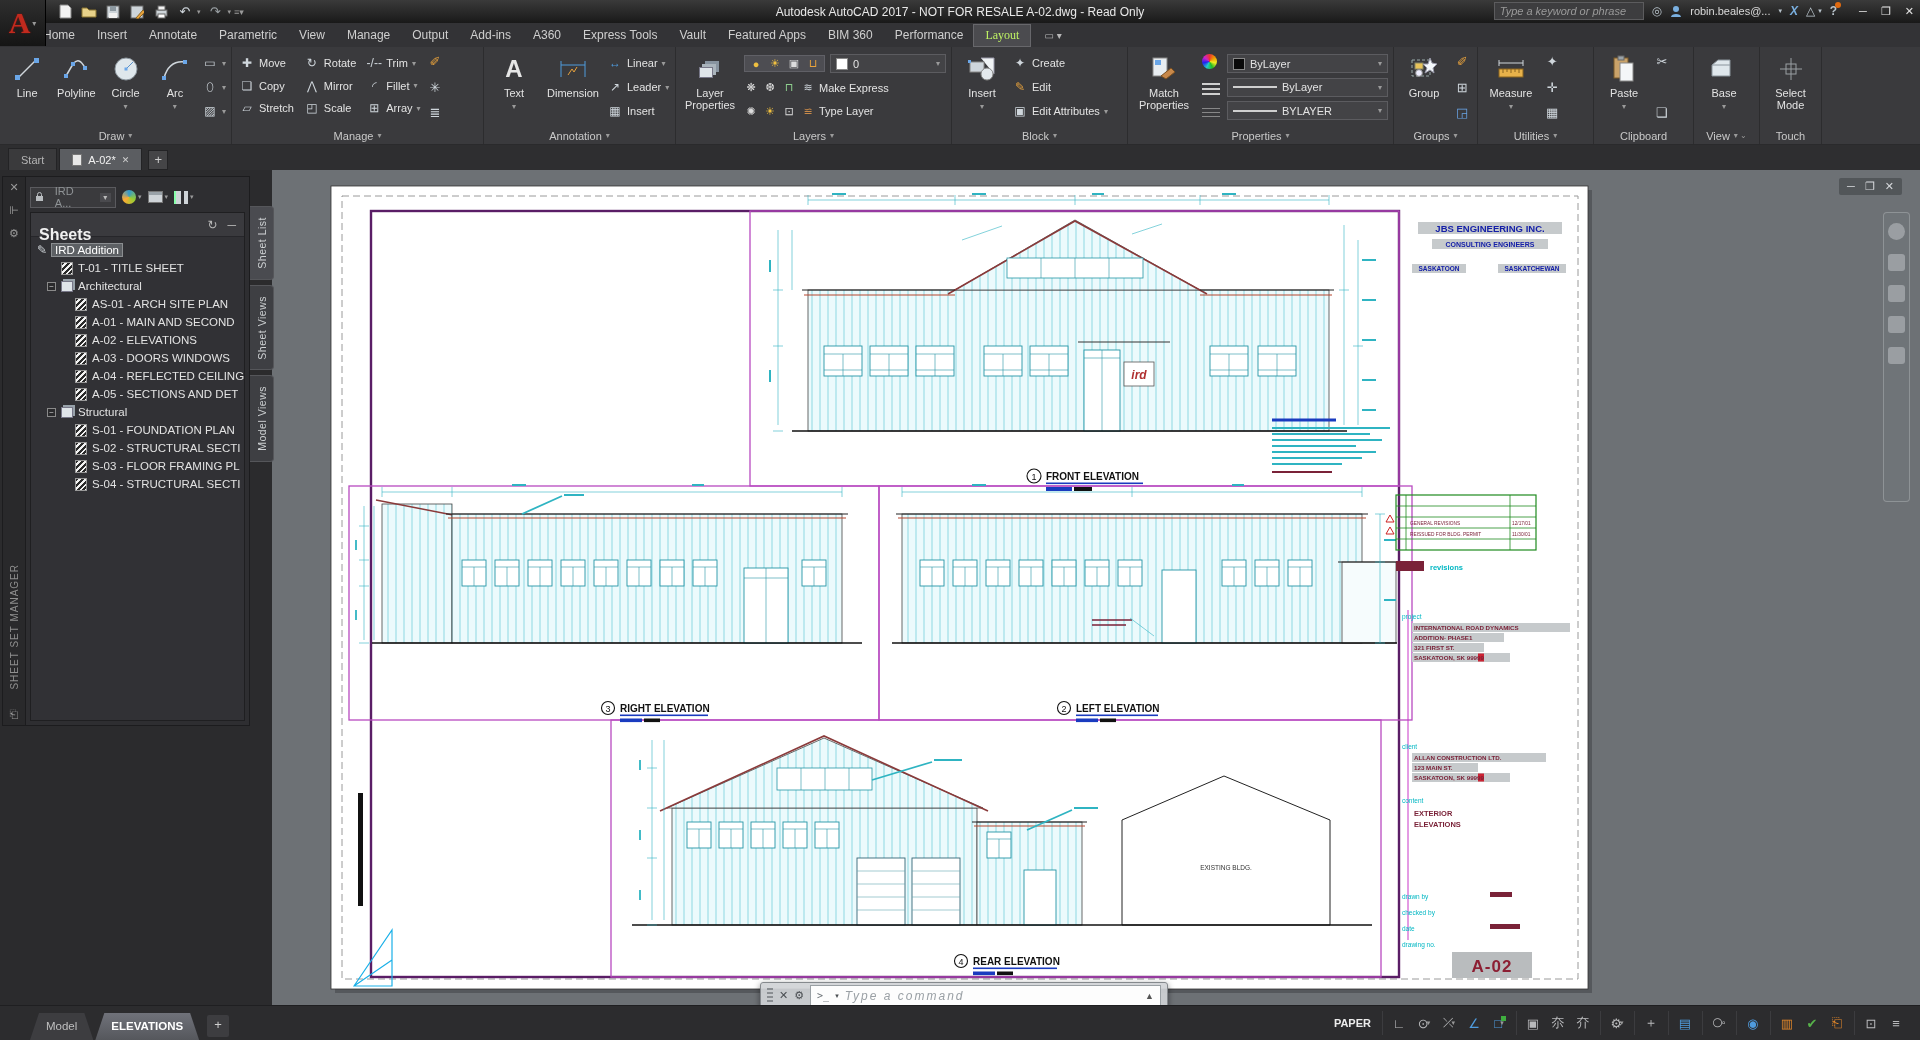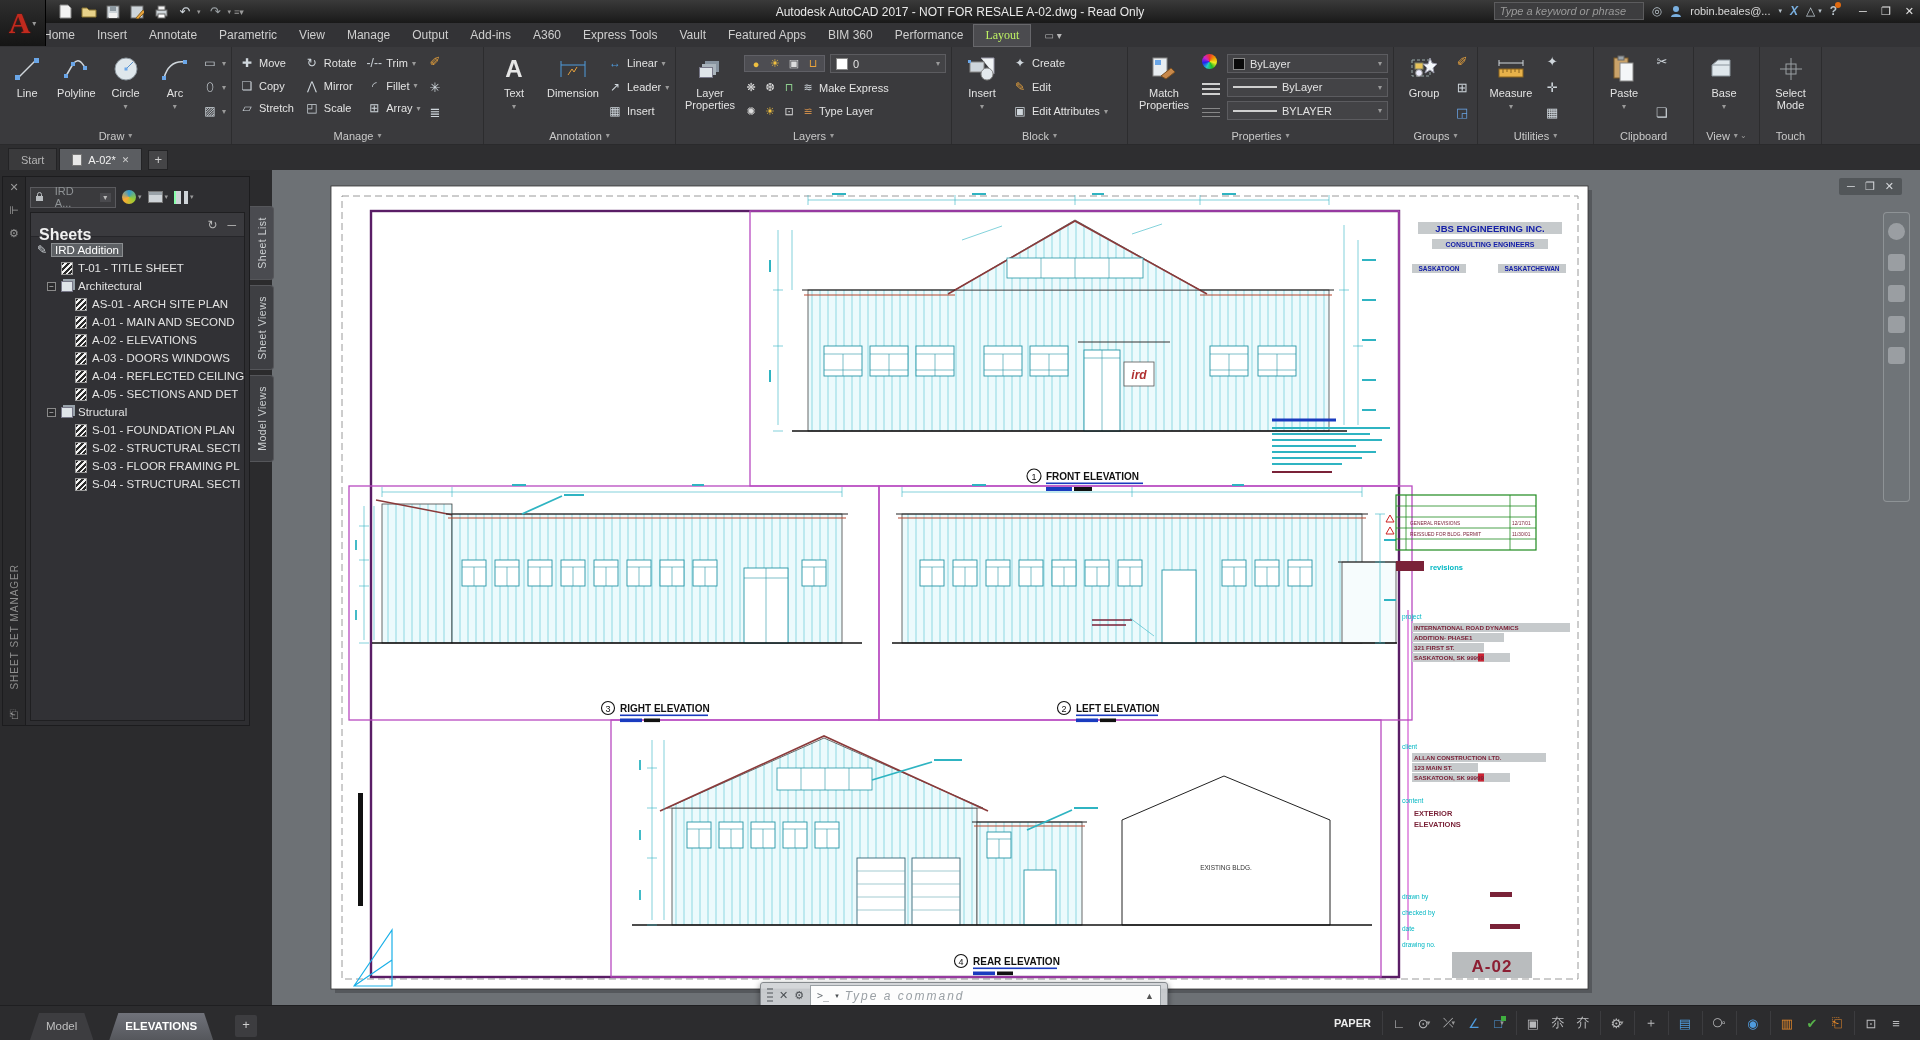--- a/index.html
+++ b/index.html
@@ -151,21 +151,21 @@
     line-height:7px; text-align:center; background:#2a2a2c; }
   .ptabs { width:24px; display:flex; flex-direction:column; gap:5px; padding-top:30px; }
   .ptab { background:#3e3f43; border:1px solid #55565a; border-left:none;
     border-radius:0 4px 4px 0; display:flex; align-items:center; justify-content:center; padding:10px 0; }
   .ptab.active { background:#4a4b50; }
   .ptab .vtext { color:#cdd0d2; font-size:10.5px; letter-spacing:.5px; }
 
   
   .bottombar { position:absolute; bottom:0; left:0; right:0; height:35px; background:#2c2c2e;
     display:flex; align-items:center; border-top:1px solid #1f1f21; }
-  .ltabs { display:flex; align-items:flex-end; margin-left:30px; gap:16px; height:100%; }
+  .ltabs { display:flex; align-items:flex-end; margin-left:30px; gap:2px; height:100%; }
   .ltab { height:27px; line-height:27px; padding:0 16px; font-size:11.5px; color:#bfbfbf;
     background:#3d3d40; clip-path:polygon(9px 0,calc(100% - 9px) 0,100% 100%,0 100%); }
   .ltab.active { background:linear-gradient(#70727a,#55575c); color:#fff; font-weight:bold; }
   .lplus { width:22px; height:22px; margin:0 0 3px 6px; background:#3d3d40; color:#cfcfcf;
     text-align:center; line-height:20px; font-size:13px; border-radius:2px; }
   .sright { margin-left:auto; display:flex; align-items:center; gap:1px; padding-right:8px; }
   .paper { font-size:11px; font-weight:bold; color:#ececec; padding:0 10px; }
   .sgrp { display:flex; align-items:center; gap:1px; padding:0 4px; border-left:1px solid #3c3c3f; }
   .sic { width:24px; height:24px; display:flex; align-items:center; justify-content:center;
     color:#b9babc; font-size:13px; position:relative; }

